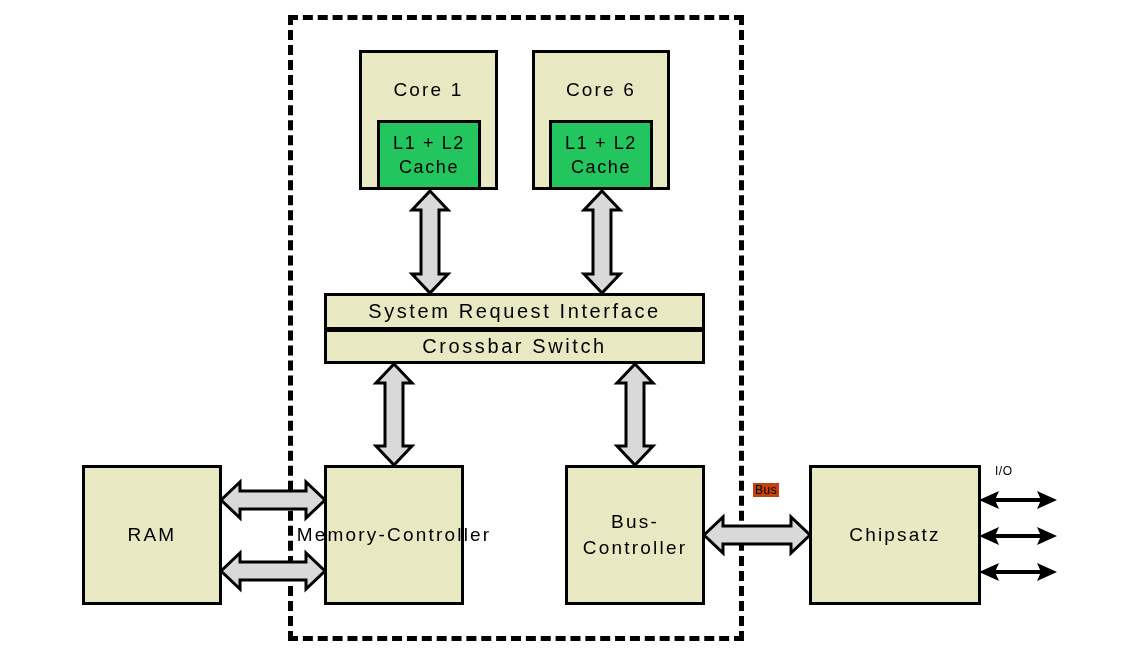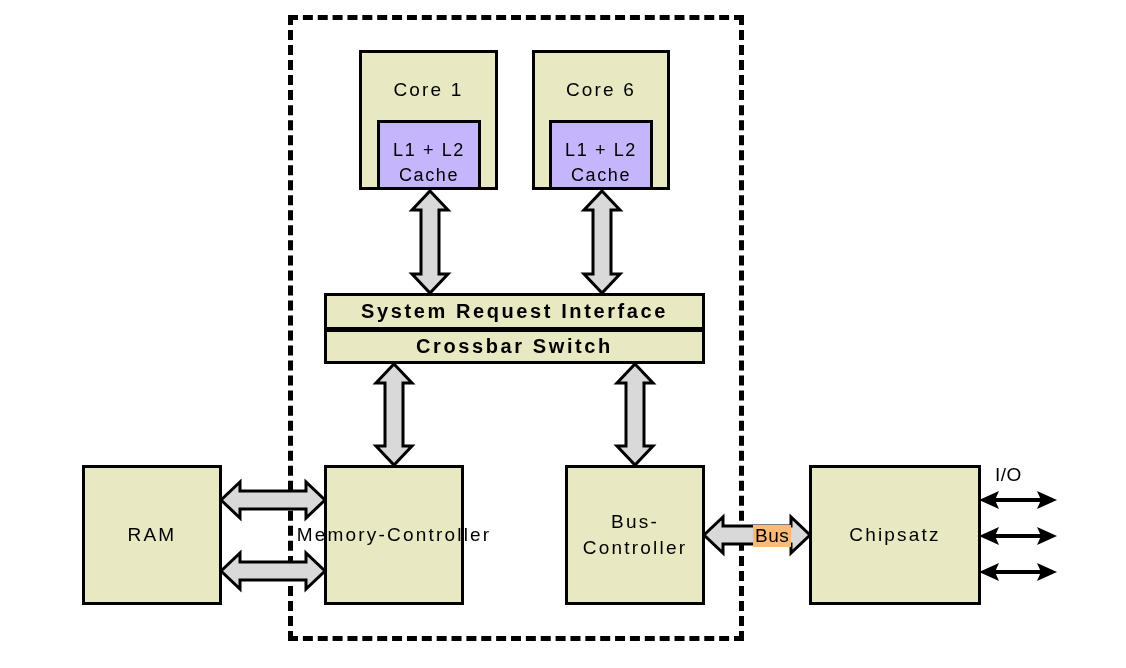--- a/index.html
+++ b/index.html
@@ -20,40 +20,39 @@
     background:#e8e8c3;
     display:flex;
     align-items:center;
     justify-content:center;
     text-align:center;
     color:#000000;
     font-size:19px;
     letter-spacing:2.2px;
     line-height:1.35;
   }
-  .box.white{background:#c4b5fd;justify-content:flex-end;}
+  .box.white{background:#22c55e;}
 
   .bar{
     position:absolute;
     box-sizing:border-box;
     border:3px solid #000000;
     background:#e8e8c3;
     display:flex;
     align-items:center;
     justify-content:center;
     color:#000000;
     font-size:20px;
     letter-spacing:2.6px;
-    font-weight:bold;
   }
 
   .label{
     position:absolute;
     color:#000000;
-    font-size:19px;
+    font-size:12px;
     letter-spacing:0.5px;
     white-space:nowrap;
   }
 
   .arrow-svg{position:absolute;overflow:visible;}
   .blk{fill:#d9d9d9;stroke:#000000;stroke-width:3;stroke-linejoin:miter;}
   .thin{stroke:#000000;stroke-width:4;fill:none;}
   .thinhead{fill:#000000;}
 </style>
 </head>
@@ -121,21 +120,21 @@
   <svg class="arrow-svg" style="left:220px;top:481px;" width="106" height="38" viewBox="0 0 106 38">
     <polygon class="blk" points="1,19 20,1 20,10 86,10 86,1 105,19 86,37 86,28 20,28 20,37"></polygon>
   </svg>
   <svg class="arrow-svg" style="left:220px;top:552px;" width="106" height="38" viewBox="0 0 106 38">
     <polygon class="blk" points="1,19 20,1 20,10 86,10 86,1 105,19 86,37 86,28 20,28 20,37"></polygon>
   </svg>
 
   <svg class="arrow-svg" style="left:703px;top:516px;" width="108" height="38" viewBox="0 0 108 38">
     <polygon class="blk" points="1,19 20,1 20,10 88,10 88,1 107,19 88,37 88,28 20,28 20,37"></polygon>
   </svg>
-  <div class="label" style="left:753px;top:525px;background:#fdba74;padding:0 2px;">
+  <div class="label" style="left:753px;top:483px;background:#c2410c;padding:0 2px;">
     <span>Bus</span>
   </div>
 
   <div class="label" style="left:995px;top:464px;">
     <span>I/O</span>
   </div>
 
   <svg class="arrow-svg" style="left:979px;top:488px;" width="78" height="24" viewBox="0 0 78 24">
     <line class="thin" x1="14" y1="12" x2="64" y2="12"></line>
     <polygon class="thinhead" points="0,12 20,3 16,12 20,21"></polygon>

